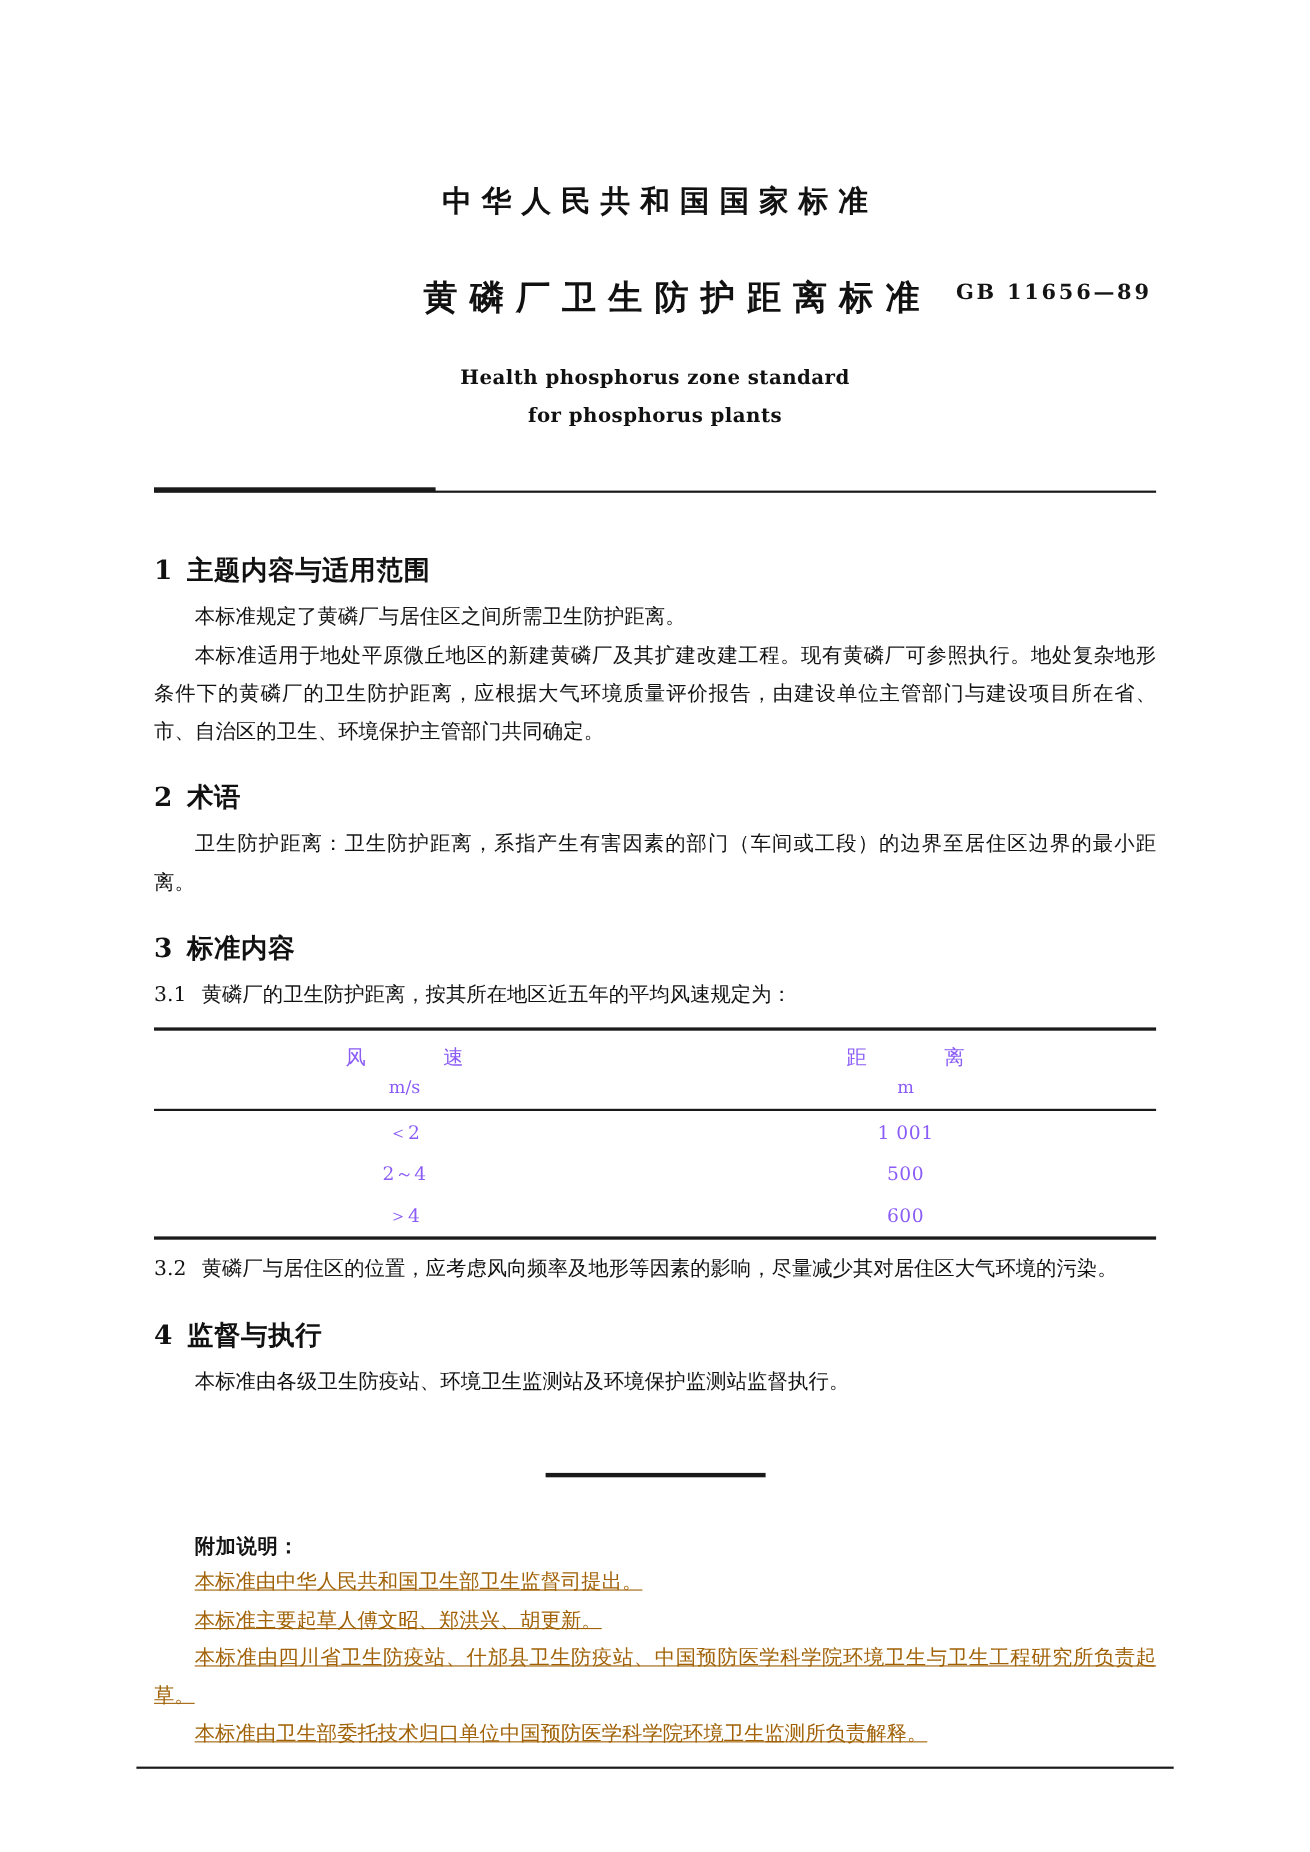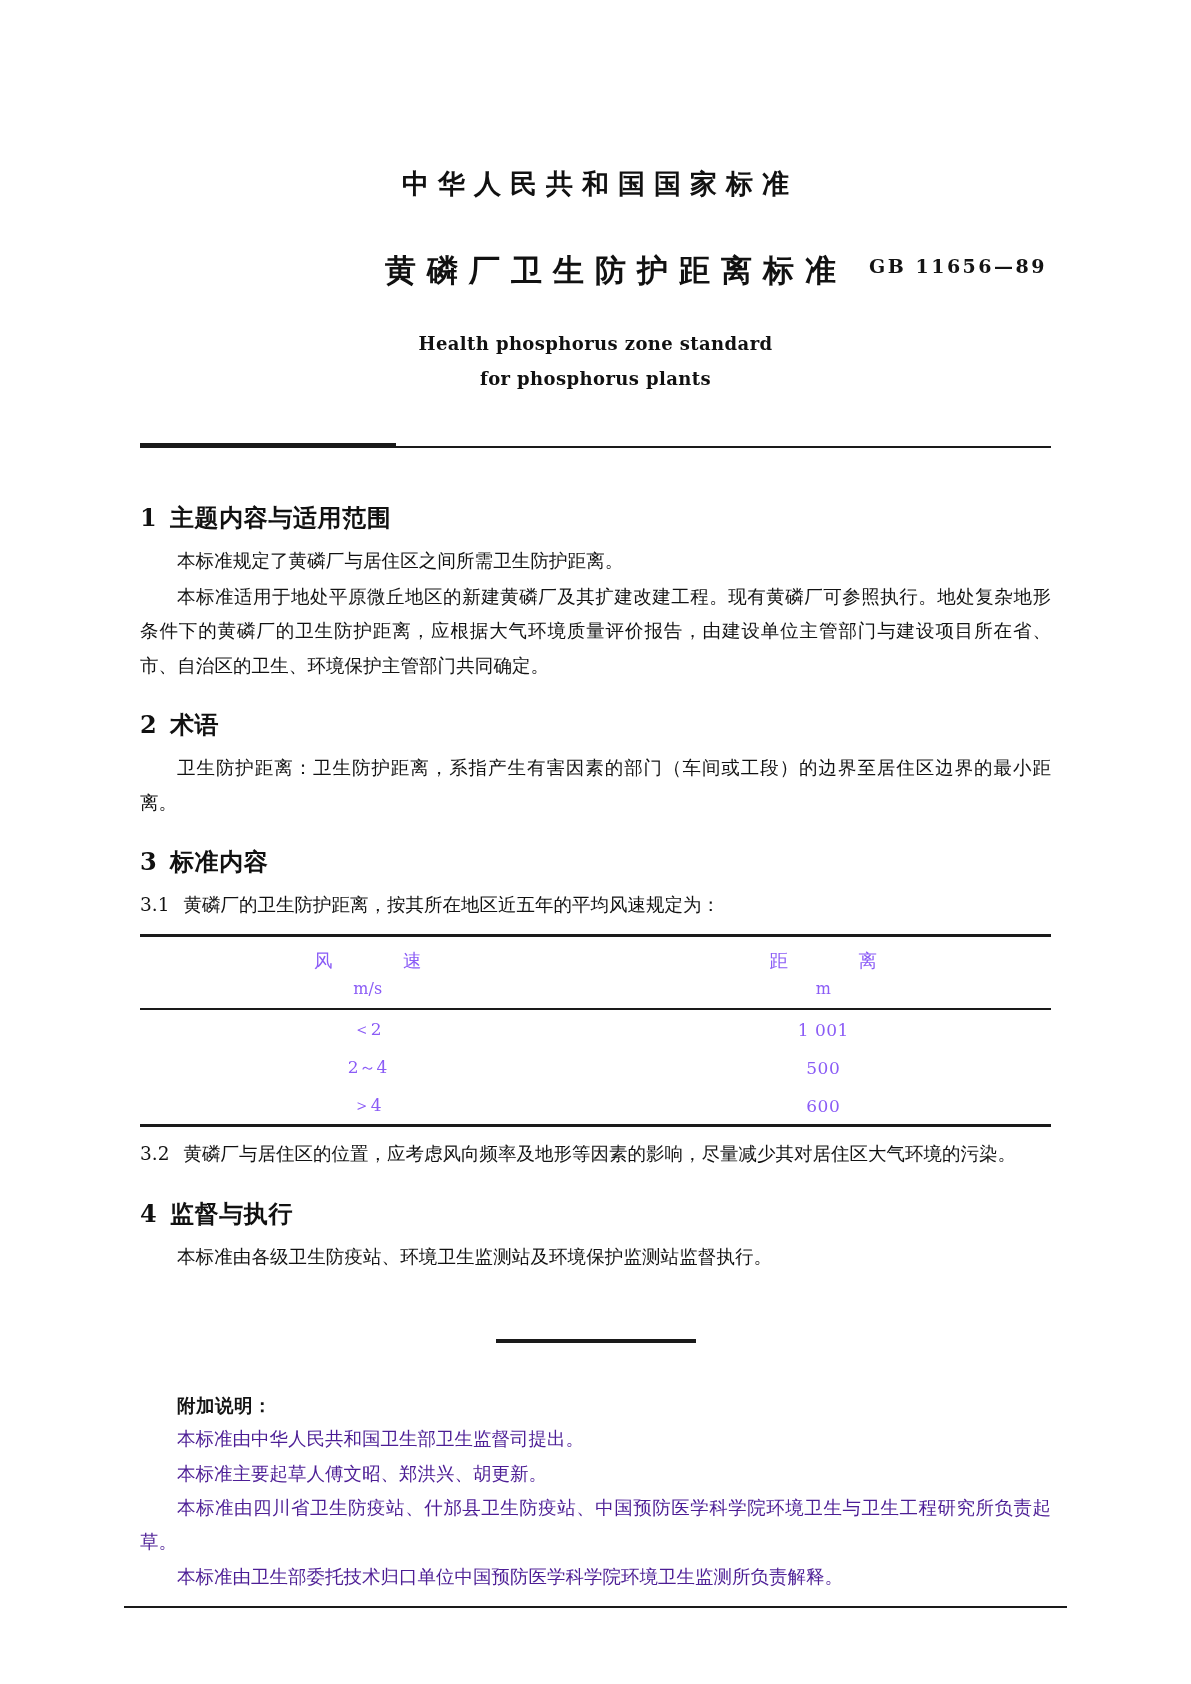--- a/index.html
+++ b/index.html
@@ -211,21 +211,22 @@
     font-weight: bold;
     margin: 0 0 4px 37px;
     letter-spacing: 0.5px;
   }
   .appendix p {
     font-size: 18.5px;
     line-height: 1.86;
     margin: 0;
     text-align: justify;
     text-indent: 37px;
-    color: #4c1d95;
+    color: #a16207;
+    text-decoration: underline;
   }
 
   
   .footer-rule {
     position: absolute;
     left: 124px;
     right: 124px;
     bottom: 76px;
     height: 2px;
     background: #1a1a1a;

